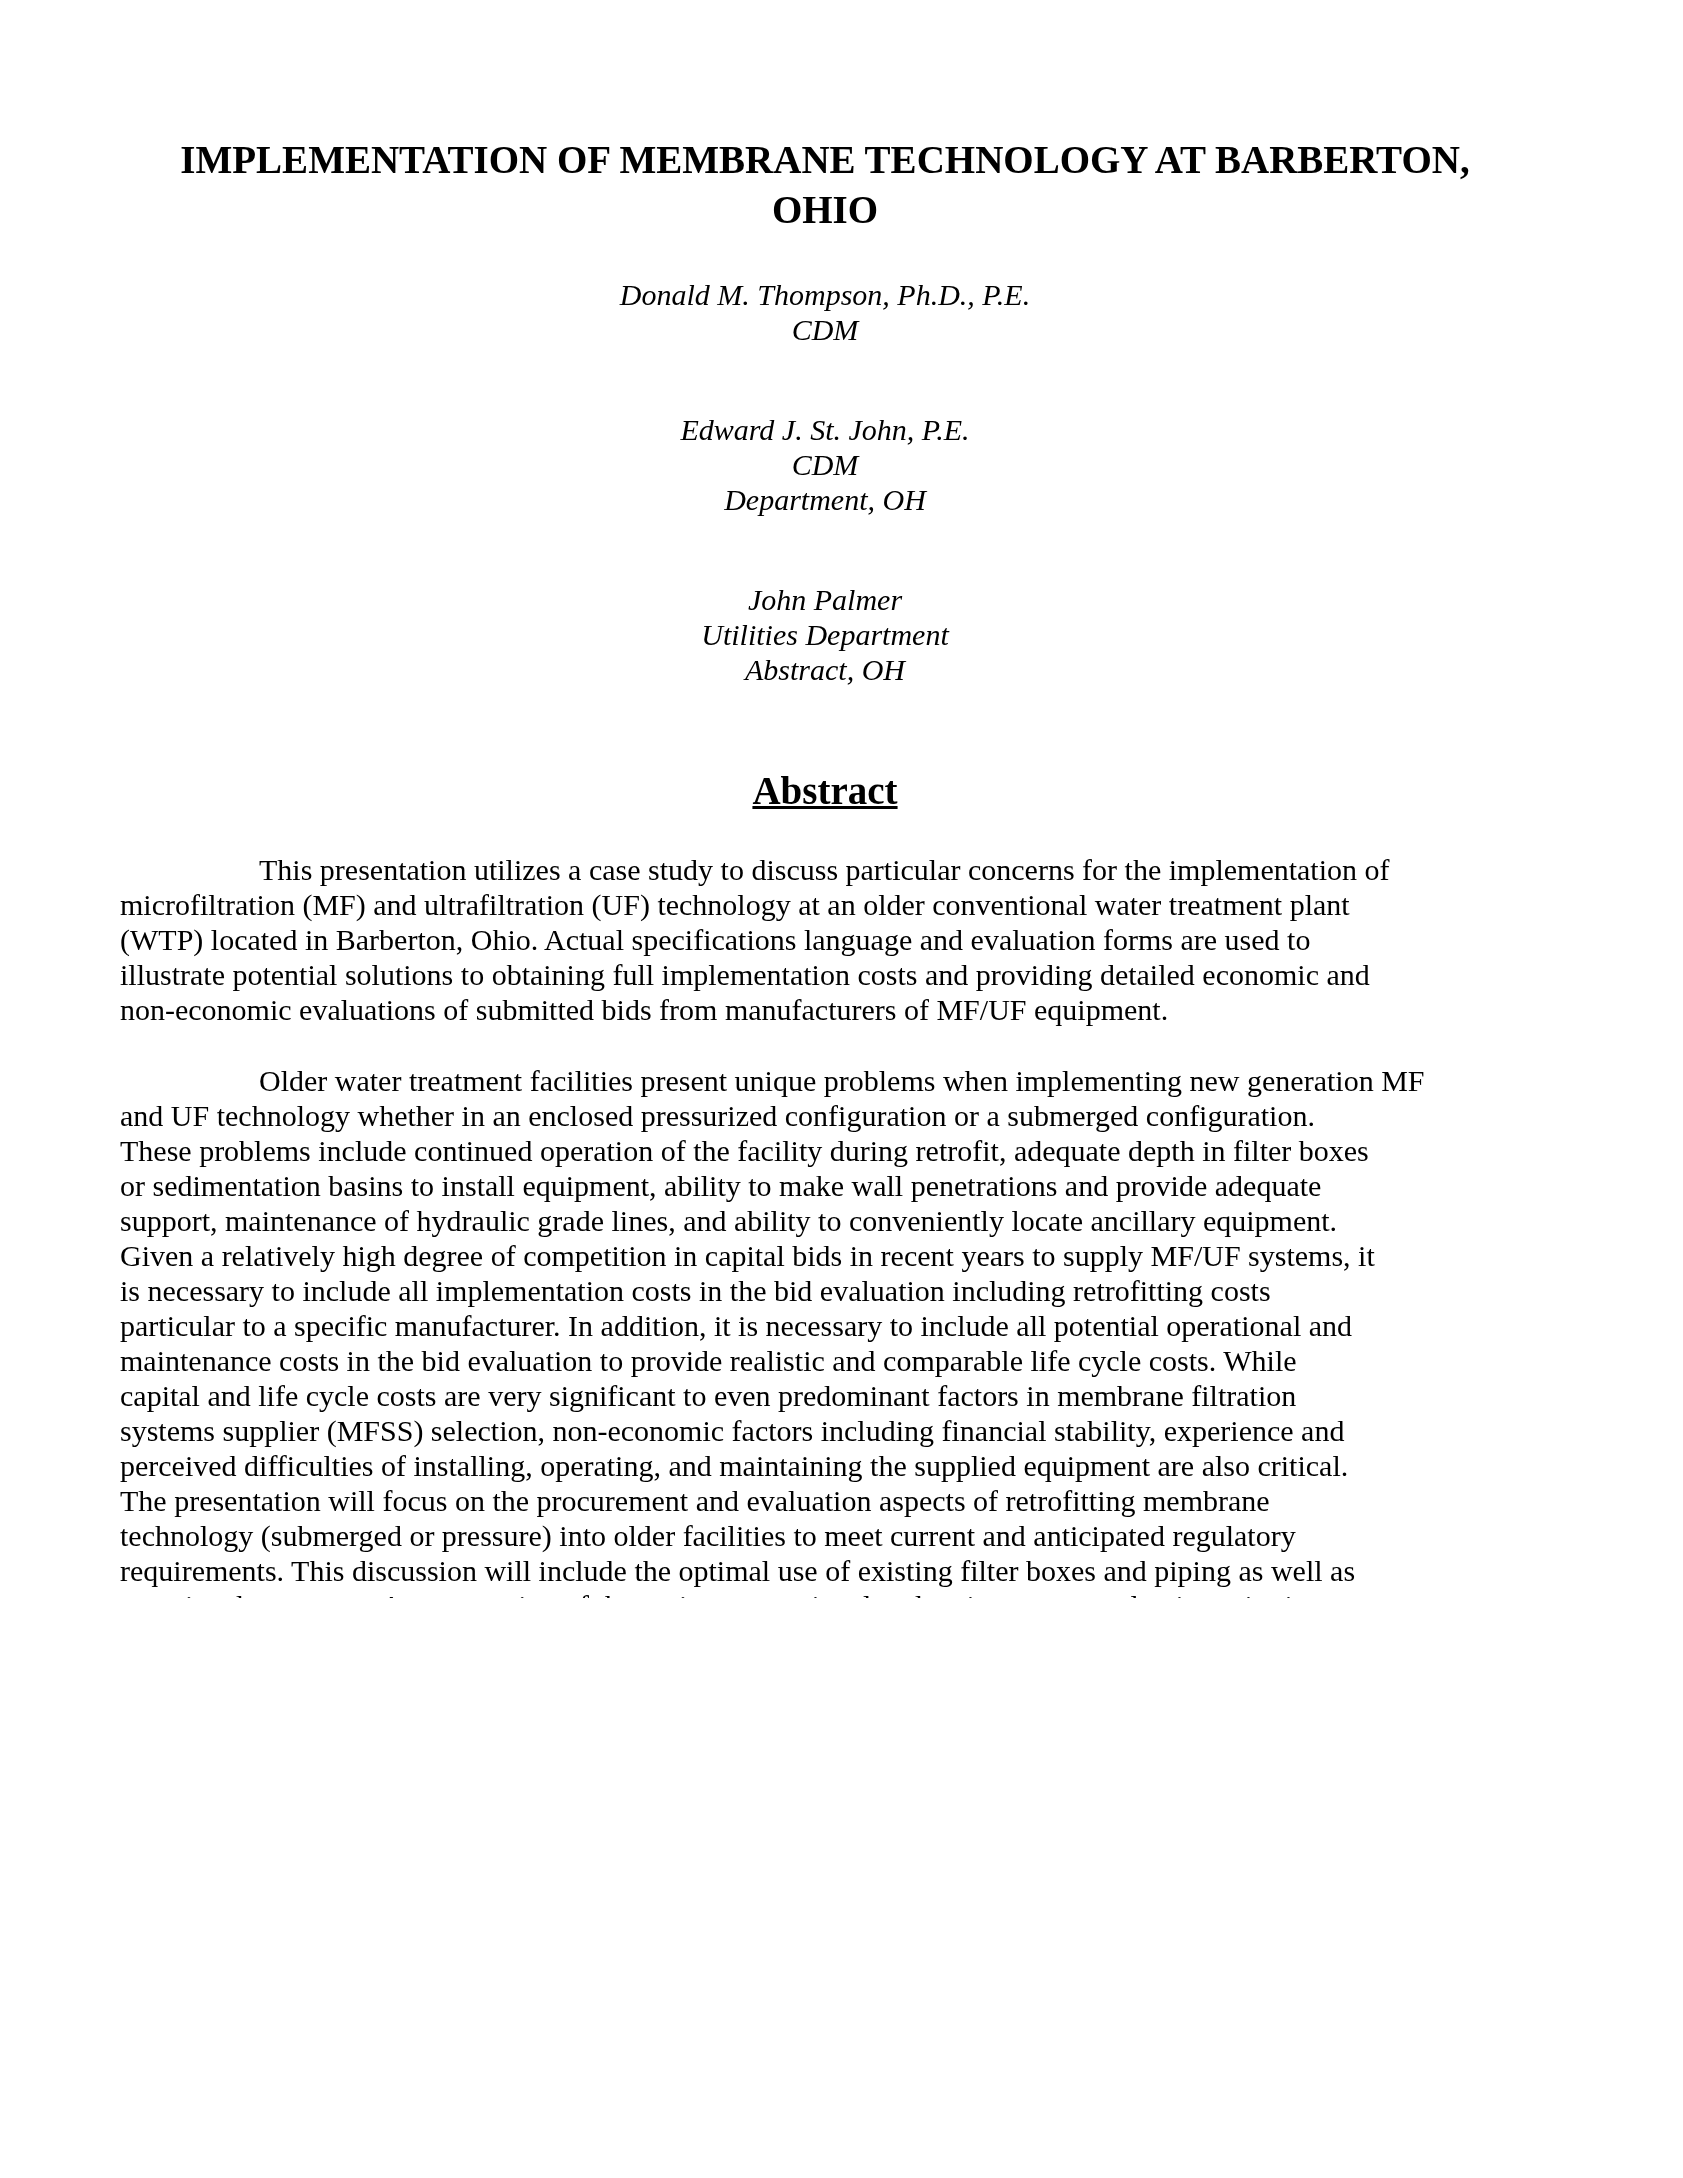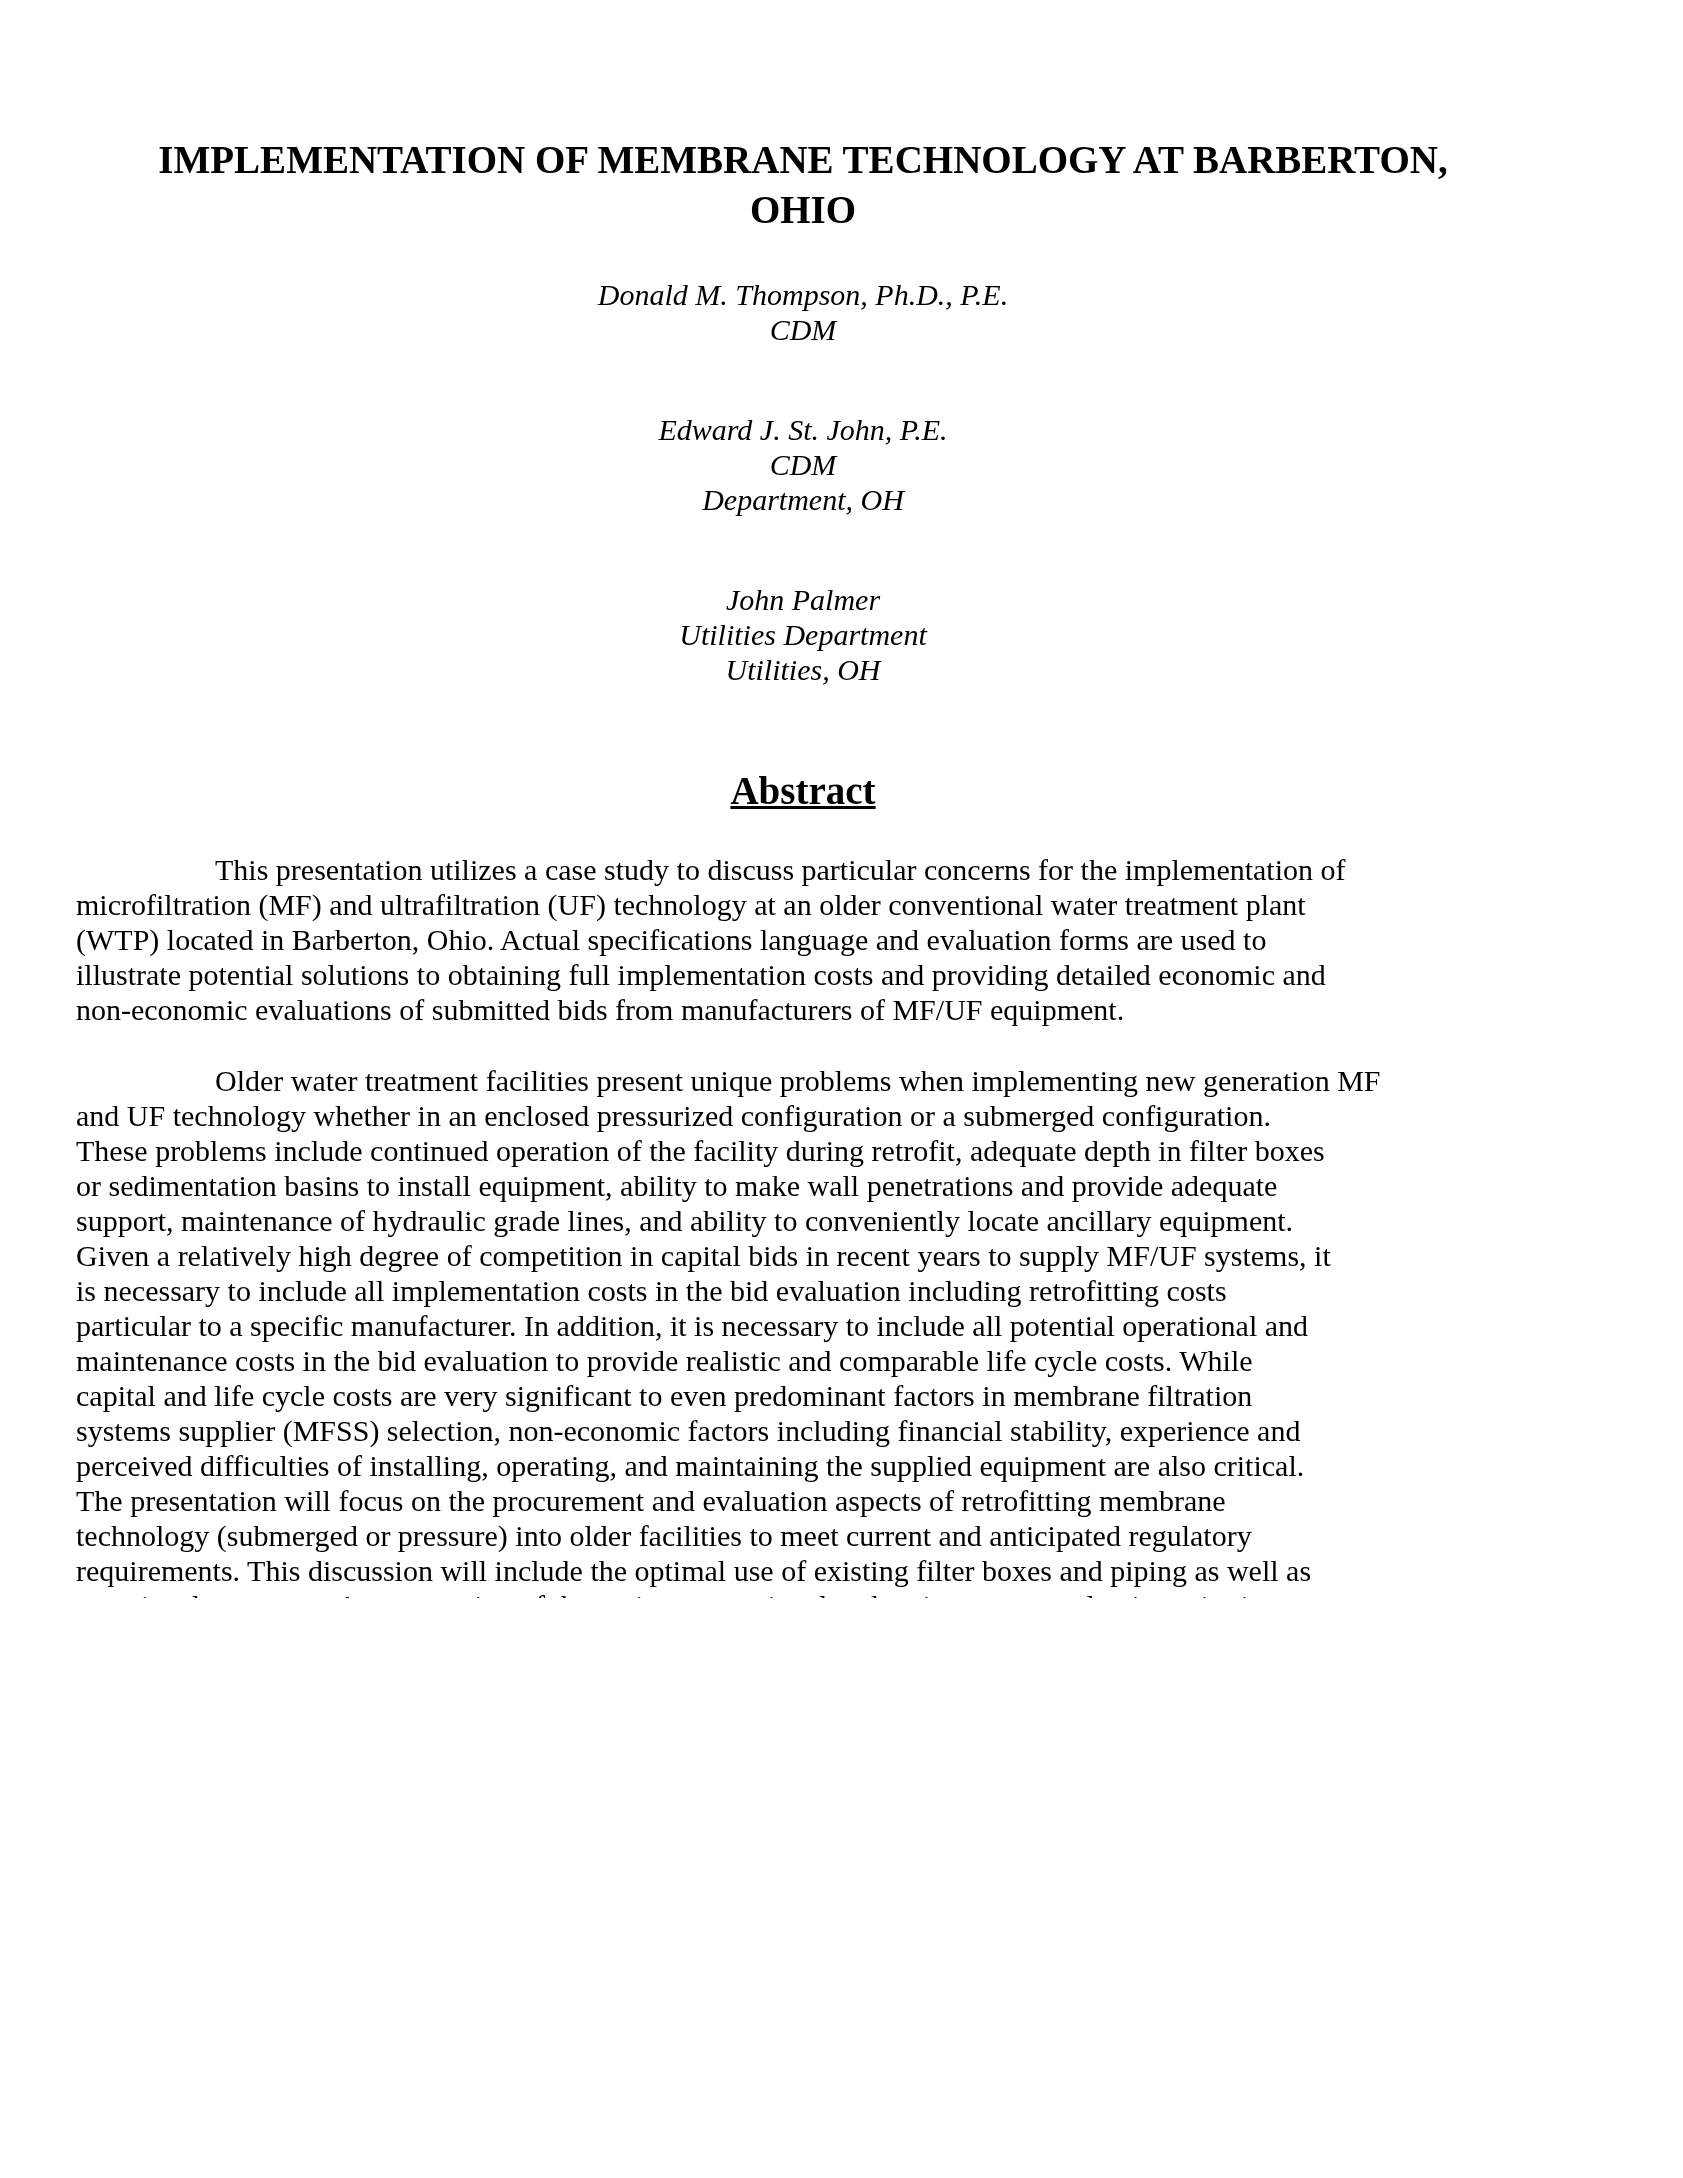--- a/index.html
+++ b/index.html
@@ -6,21 +6,21 @@
     margin: 0;
     padding: 0;
     background: #ffffff;
   }
   .page {
     position: relative;
     width: 1683px;
     height: 1598px;
     background: #ffffff;
     box-sizing: border-box;
-    padding: 135px 153px 0 76px;
+    padding: 135px 153px 0 120px;
     font-family: "Liberation Serif", "DejaVu Serif", serif;
     font-size: 30px;
     line-height: 35px;
     color: #000000;
     overflow: hidden;
   }
   .doc-title {
     margin: 0;
     text-align: center;
     font-size: 39px;
@@ -82,21 +82,21 @@
 
     <div class="author-block">
       <div>Edward J. St. John, P.E.</div>
       <div>CDM</div>
       <div>Department, OH</div>
     </div>
 
     <div class="author-block">
       <div>John Palmer</div>
       <div>Utilities Department</div>
-      <div>Utilities, OH</div>
+      <div>Abstract, OH</div>
     </div>
 
   </div>
 
   <h2 class="section-heading heading-abstract">Abstract</h2>
 
   <p class="para">This presentation utilizes a case study to discuss particular concerns for the implementation of
 microfiltration (MF) and ultrafiltration (UF) technology at an older conventional water treatment plant
 (WTP) located in Barberton, Ohio. Actual specifications language and evaluation forms are used to
 illustrate potential solutions to obtaining full implementation costs and providing detailed economic and

